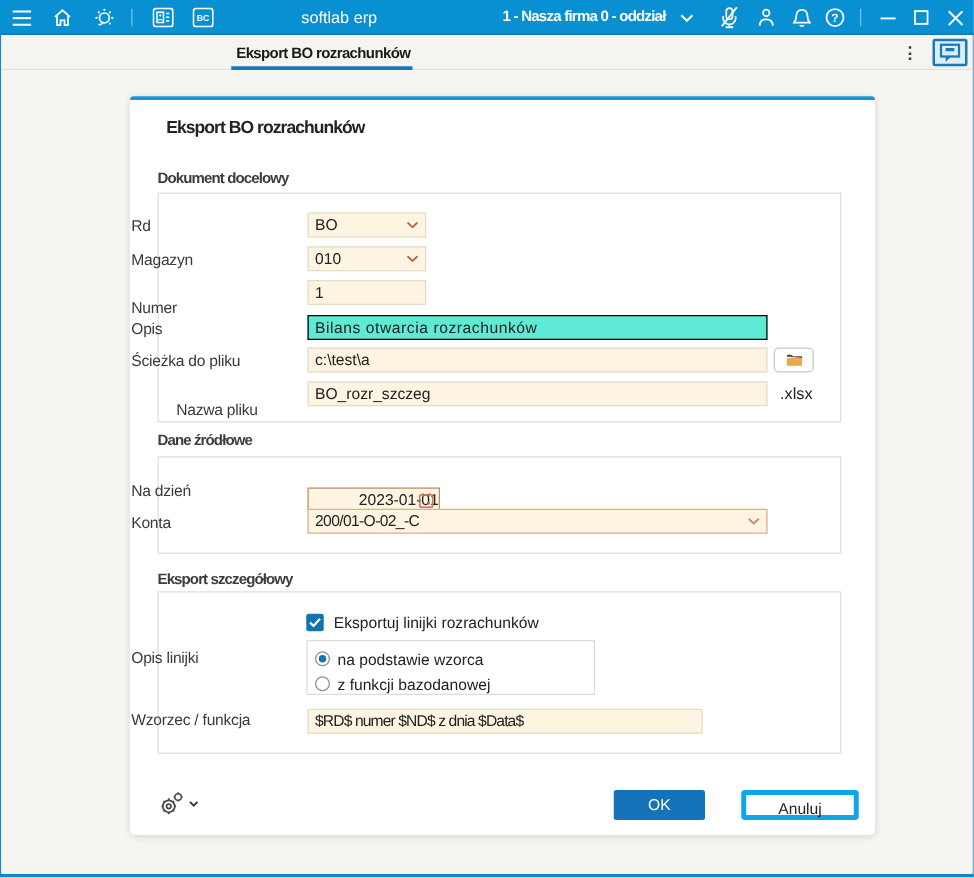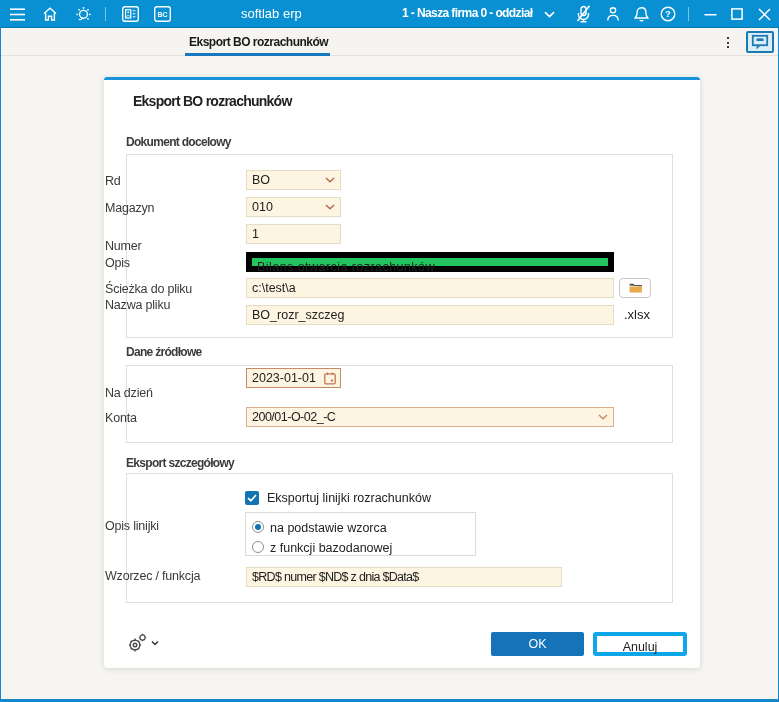--- a/index.html
+++ b/index.html
@@ -23,24 +23,24 @@
 #main { position:absolute; left:1px; top:56px; width:777px; height:643px; background:#f7f5f2; }
 #dialog { position:absolute; left:104px; top:77px; width:596px; height:591px; background:#fff;
   border-radius:4px; box-shadow:0 1px 6px rgba(0,0,0,0.13); }
 #dlgbar { position:absolute; left:0; top:0; width:596px; height:3px; background:#1994d8; border-radius:4px 4px 0 0; }
 #dlg-title { position:absolute; left:29px; top:16px; font-size:14px; font-weight:bold; letter-spacing:-0.75px; color:#222; }
 .sect { position:absolute; left:22px; font-size:12px; font-weight:bold; letter-spacing:-0.7px; color:#3c3c3c; }
 .grp { position:absolute; left:22px; width:547px; border:1px solid #e0dfdd; background:#fff; }
 .lbl { position:absolute; width:108px; left:1px; text-align:left; font-size:12.5px; letter-spacing:-0.2px; color:#3a3a3a; }
 .inp { position:absolute; left:142px; height:20px; background:#fdf4e1; border:1px solid #e5dcc6;
   font-size:12.5px; color:#222; line-height:18px; padding-left:5px; }
-.inp.white { background:#22c55e; border:6px solid #000000; }
+.inp.white { background:#5eead4; border:1px solid #000000; }
 .chev { position:absolute; right:5px; top:6px; }
 
-#okbtn { position:absolute; left:387px; top:555px; width:93px; height:24px; background:#1473b9; border-radius:2px;
+#okbtn { position:absolute; left:387px; top:555px; width:73px; height:24px; background:#1473b9; border-radius:2px;
   color:#fff; font-size:12.5px; text-align:center; line-height:24px; }
 #cancelbtn { position:absolute; left:489px; top:555px; width:94px; height:24px; background:#fff; border:4px solid #0ea5e9;
   border-radius:3px; color:#222; font-size:12.5px; text-align:center; line-height:22px; }
 </style>
 </head>
 <body>
 <div id="frame"></div>
 <div id="main"></div>
 
 <div id="topbar">
@@ -192,29 +192,29 @@
   <div class="inp white" style="top:175px; width:368px; letter-spacing:0.45px;">Bilans otwarcia rozrachunków</div>
   <div class="lbl" style="top:205px;">Ścieżka do pliku</div>
   <div class="inp" style="top:201px; width:368px;">c:\test\a</div>
 
   <div style="position:absolute; left:515px; top:201px; width:32px; height:20px; background:#fff; border:1px solid #c9c8c6; border-radius:4px; display:flex; align-items:center; justify-content:center;">
     <svg width="13" height="10" viewBox="0 0 13 10">
       <path d="M0.5 2.4 V1.2 a0.4 0.4 0 0 1 0.4-0.4 h3.4 l1.2 1.2 h7 a0.4 0.4 0 0 1 0.4 0.4 v1 z" fill="#4e5358"></path>
       <rect x="0.5" y="3.4" width="12.4" height="6.2" rx="0.4" fill="#e9a94e"></rect>
     </svg>
   </div>
-  <div class="lbl" style="top:221px;">Nazwa pliku</div>
+  <div class="lbl" style="top:244px;margin-left:36px;">Nazwa pliku</div>
   <div class="inp" style="top:228px; width:368px;">BO_rozr_szczeg</div>
   <div style="position:absolute; left:520px; top:230px; font-size:13px; color:#222;">.xlsx</div>
 
   <div class="sect" style="top:268px;">Dane źródłowe</div>
   <div class="grp" style="top:288px; height:78px;"></div>
 
   <div class="lbl" style="top:309px;">Na dzień</div>
-  <div class="inp" style="top:291px; width:95px; border-color:#c58a68;">2023-01-01
+  <div class="inp" style="top:313px; width:106px; border-color:#c58a68;text-align:right;">2023-01-01
     <svg style="position:absolute; right:4px; top:3px;" width="12" height="13" viewBox="0 0 12 13" fill="none" stroke="#c4765a" stroke-width="1.3">
       <rect x="0.8" y="1.8" width="10.4" height="10" rx="1.2"></rect>
       <path d="M3.4 0.6 V3 M8.6 0.6 V3"></path>
       <rect x="7" y="7.6" width="2" height="2" fill="#c4765a" stroke="none"></rect>
     </svg>
   </div>
   <div class="lbl" style="top:334px;">Konta</div>
   <div class="inp" style="top:330px; width:368px; border-color:#dcae8b; letter-spacing:-0.5px;">200/01-O-02_-C
     <svg class="chev" width="10" height="6" viewBox="0 0 10 6" fill="none" stroke="#c98a64" stroke-width="1.4">
         <path d="M1 1 L5 4.8 L9 1"></path>

